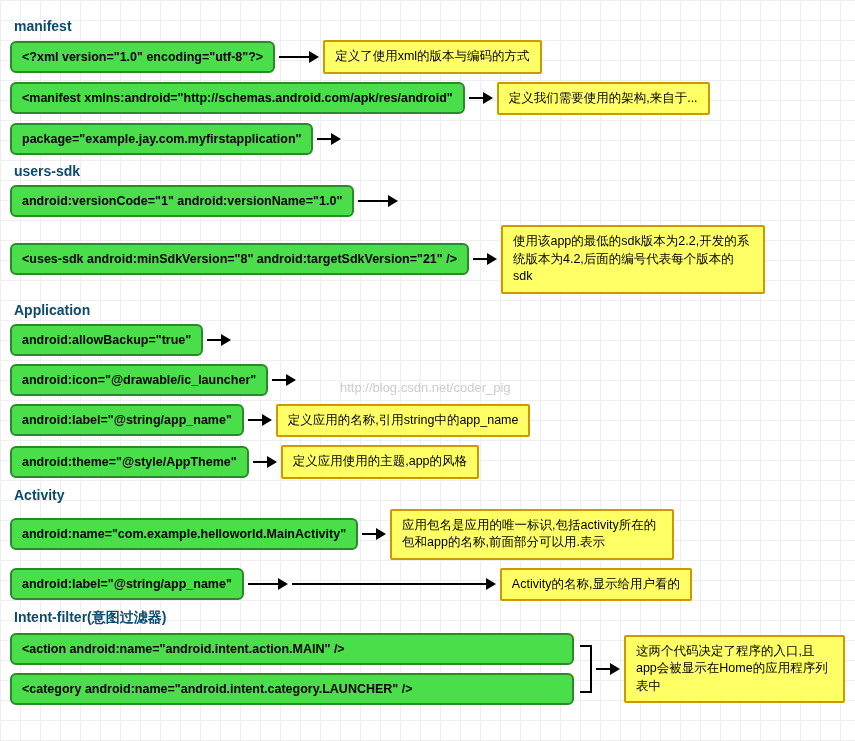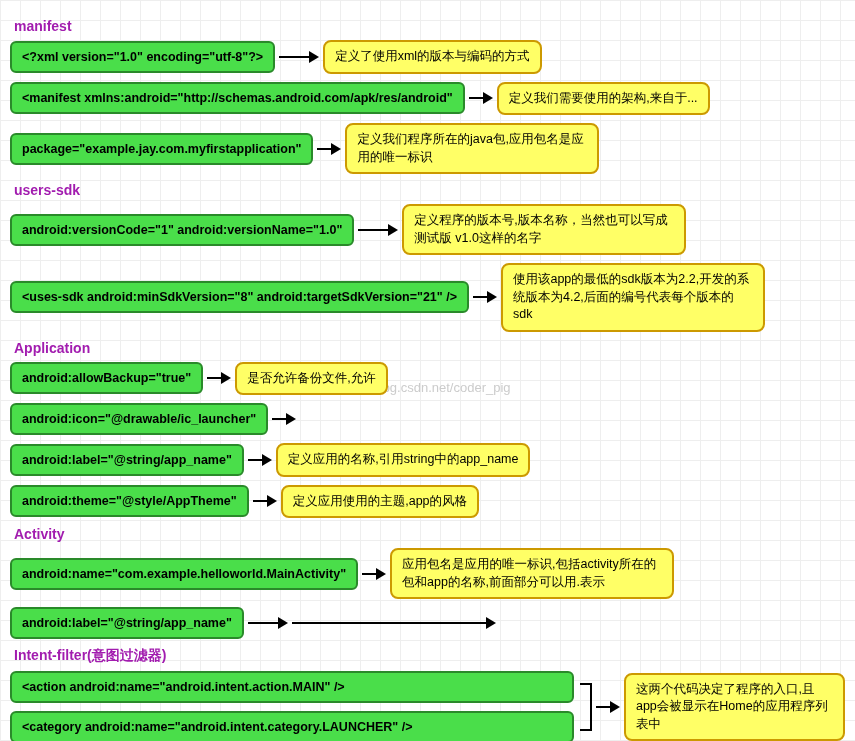--- a/index.html
+++ b/index.html
@@ -1,19 +1,19 @@
 <!DOCTYPE html>
 <html><head>
 <meta charset="utf-8">
 <style>
 body{margin:0;padding:10px;font-family:Arial,"Microsoft YaHei",sans-serif;background:#fff;background-image:linear-gradient(#eee 1px,transparent 1px),linear-gradient(90deg,#eee 1px,transparent 1px);background-size:20px 20px;font-size:13px;width:835px}
-.section-title{color:#a21caf;font-weight:bold;font-size:14px;margin:8px 0 6px 4px}
+.section-title{color:#0c4a6e;font-weight:bold;font-size:14px;margin:8px 0 6px 4px}
 .row{display:flex;align-items:center;margin-bottom:8px}
 .gbox{background:#4ade4a;border:2px solid #2a8a2a;border-radius:6px;padding:7px 10px;font-weight:bold;font-size:12.5px;white-space:nowrap}
-.ybox{background:#ffff66;border:2px solid #cc9900;border-radius:8px;padding:6px 10px;font-size:12.5px;line-height:1.4}
+.ybox{background:#ffff66;border:2px solid #cc9900;border-radius:2px;padding:6px 10px;font-size:12.5px;line-height:1.4}
 .arrow{display:flex;align-items:center;margin:0 4px}
 .arrow::before{content:"";display:block;height:2px;background:#000;width:30px}
 .arrow::after{content:"";display:block;width:0;height:0;border-left:10px solid #000;border-top:6px solid transparent;border-bottom:6px solid transparent}
 .arrow.short::before{width:14px}
 .join-group{display:flex;align-items:center}
 .join-left{display:flex;flex-direction:column;gap:8px}
 .join-bracket{width:20px;align-self:stretch;border-top:2px solid #000;border-bottom:2px solid #000;border-right:2px solid #000;margin-left:6px;margin-top:12px;margin-bottom:12px}
 .watermark{position:absolute;color:#ccc;font-size:13px;left:340px;top:380px;z-index:-1}
 </style>
 </head>
@@ -31,43 +31,40 @@
 
 <div class="row">
 <div class="gbox">&lt;manifest xmlns:android="http://schemas.android.com/apk/res/android"</div>
 <div class="arrow short"></div>
 <div class="ybox">定义我们需要使用的架构,来自于...</div>
 </div>
 
 <div class="row">
 <div class="gbox">package="example.jay.com.myfirstapplication"</div>
 <div class="arrow short"></div>
-<div class="ybox" style="max-width:230px">定义我们程序所在的java包,应用包名是应用的唯一标识</div>
 </div>
 
 <div class="section-title">users-sdk</div>
 
 <div class="row">
 <div class="gbox">android:versionCode="1"    android:versionName="1.0"</div>
 <div class="arrow"></div>
-<div class="ybox" style="max-width:260px">定义程序的版本号,版本名称，当然也可以写成测试版 v1.0这样的名字</div>
 </div>
 
 <div class="row">
 <div class="gbox">&lt;uses-sdk  android:minSdkVersion="8"  android:targetSdkVersion="21" /&gt;</div>
 <div class="arrow short"></div>
 <div class="ybox" style="max-width:240px">使用该app的最低的sdk版本为2.2,开发的系统版本为4.2,后面的编号代表每个版本的sdk</div>
 </div>
 
 <div class="section-title">Application</div>
 
 <div class="row">
 <div class="gbox">android:allowBackup="true"</div>
 <div class="arrow short"></div>
-<div class="ybox">是否允许备份文件,允许</div>
 </div>
 
 <div class="row">
 <div class="gbox">android:icon="@drawable/ic_launcher"</div>
 <div class="arrow short"></div>
 </div>
 
 <div class="row">
 <div class="gbox">android:label="@string/app_name"</div>
 <div class="arrow short"></div>
@@ -86,20 +83,21 @@
 <div class="gbox">android:name="com.example.helloworld.MainActivity"</div>
 <div class="arrow short"></div>
 <div class="ybox" style="max-width:260px">应用包名是应用的唯一标识,包括activity所在的包和app的名称,前面部分可以用.表示</div>
 </div>
 
 <div class="row">
 <div class="gbox">android:label="@string/app_name"</div>
 <div class="arrow" style="--w:180px"></div>
 <div style="width:180px;height:2px;background:#000;margin-right:-4px"></div>
 <div class="arrow short"></div>
+<div class="ybox">Activity的名称,显示给用户看的</div>
 </div>
 
 <div class="section-title">Intent-filter(意图过滤器)</div>
 
 <div class="join-group">
 <div class="join-left">
 <div class="gbox" style="width:540px">&lt;action android:name="android.intent.action.MAIN" /&gt;</div>
 <div class="gbox" style="width:540px">&lt;category android:name="android.intent.category.LAUNCHER" /&gt;</div>
 </div>
 <div class="join-bracket"></div>

